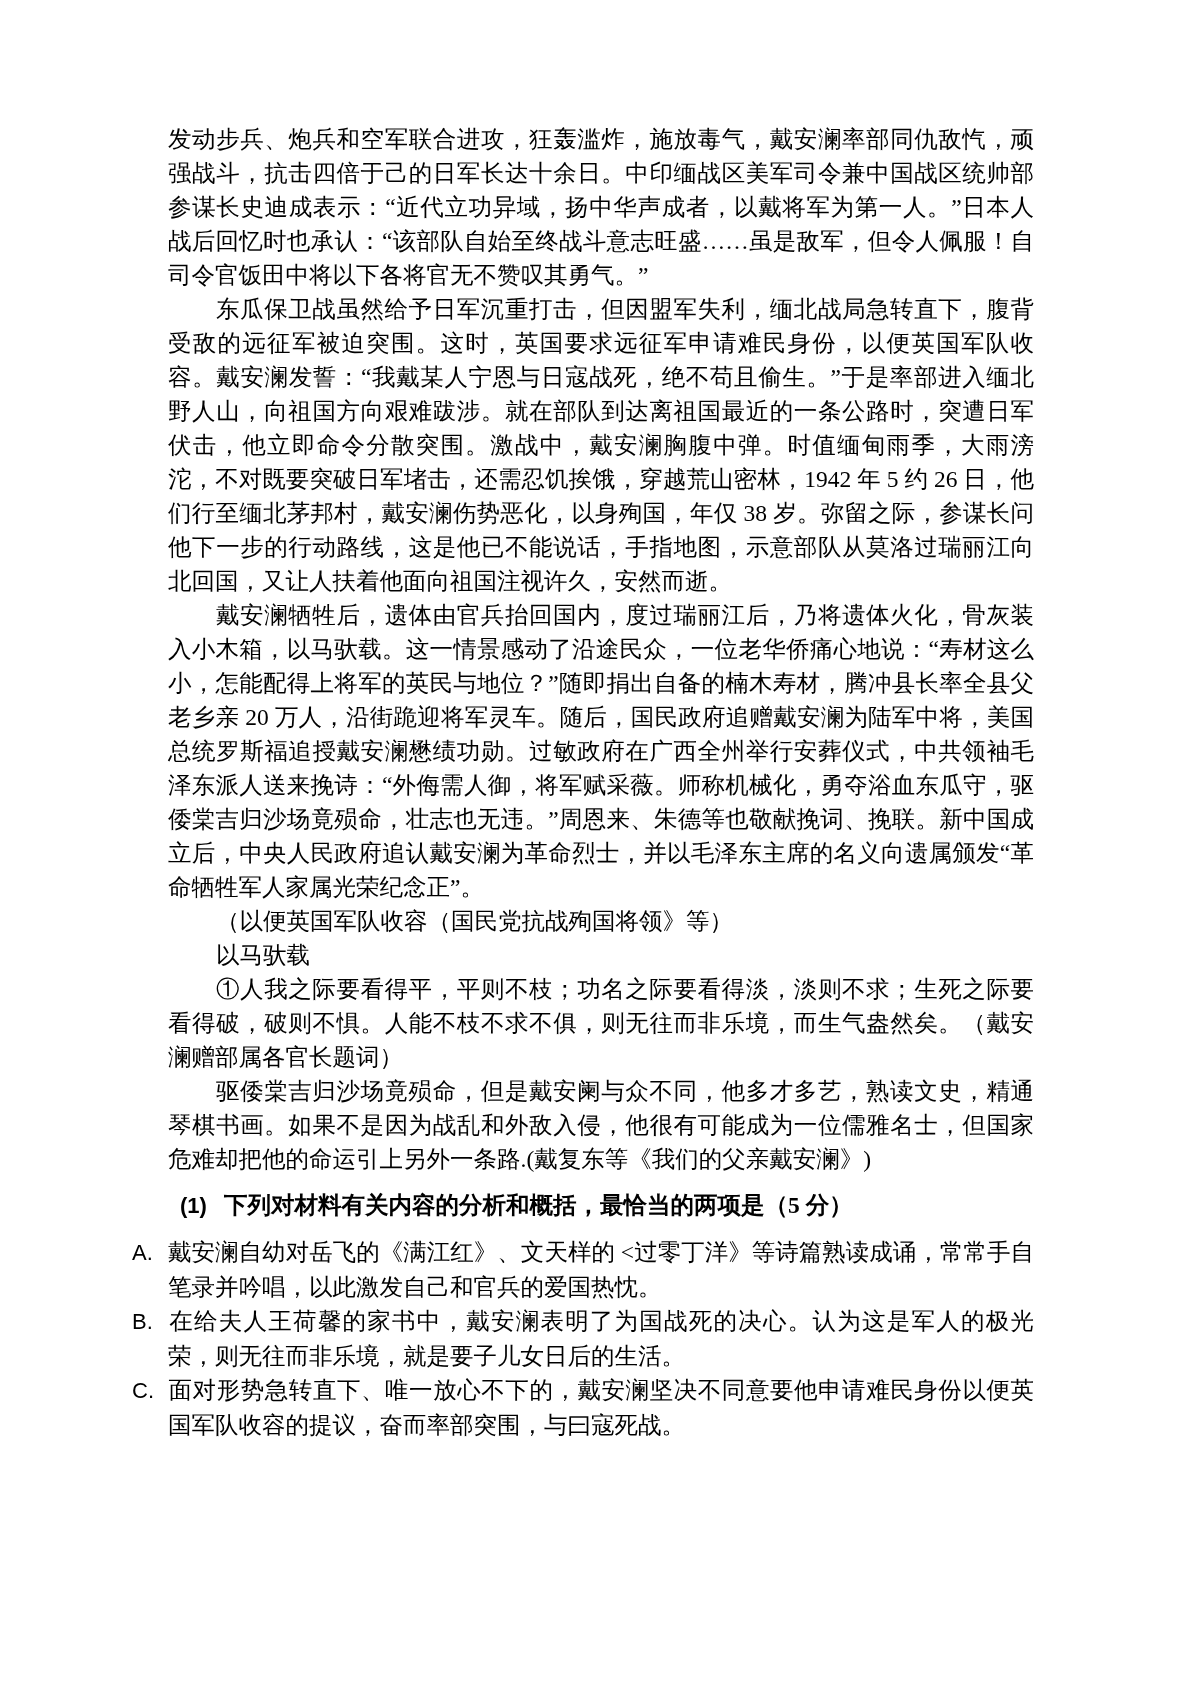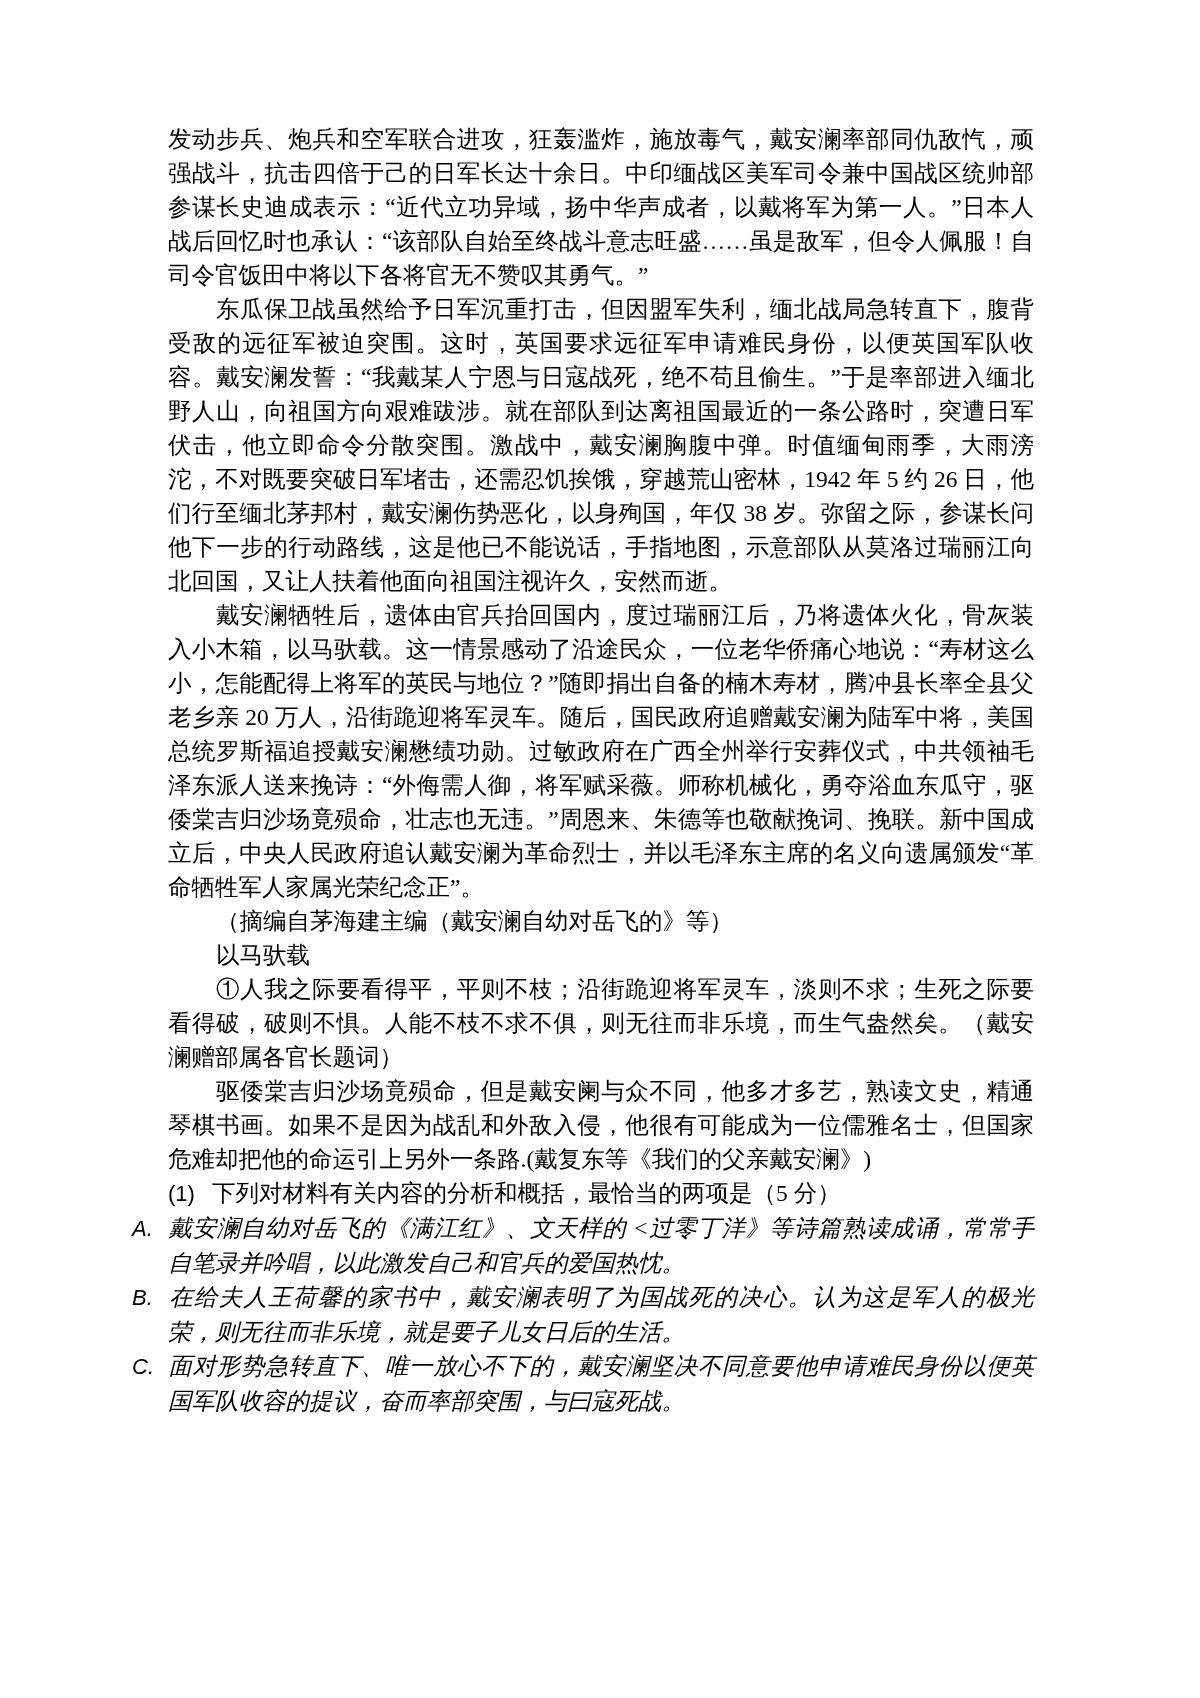--- a/index.html
+++ b/index.html
@@ -30,34 +30,34 @@
     margin: 0;
     padding: 0;
   }
   .para.first-indent {
     text-indent: 48px;
   }
   .para.no-indent {
     text-indent: 0;
   }
   .question {
-    margin: 0;
+    margin: 12px;
     text-indent: 0;
+    font-weight: bold;
   }
   .qnum {
     display: inline-block;
     min-width: 34px;
     margin-right: 10px;
     font-family: "Liberation Sans", "DejaVu Sans", sans-serif;
     font-size: 22px;
   }
   .option {
     margin: 0;
     text-indent: -36px; 
-    font-style: italic;
   }
   .option .letter {
     display: inline-block;
     width: 36px;
     text-indent: 0;
     font-family: "Liberation Sans", "DejaVu Sans", sans-serif;
     font-size: 22px;
   }
 </style>
 </head>
@@ -65,25 +65,25 @@
 
 <div class="page">
   <div class="textblock">
 
     <p class="para no-indent">发动步兵、炮兵和空军联合进攻，狂轰滥炸，施放毒气，戴安澜率部同仇敌忾，顽强战斗，抗击四倍于己的日军长达十余日。中印缅战区美军司令兼中国战区统帅部参谋长史迪成表示：“近代立功异域，扬中华声成者，以戴将军为第一人。”日本人战后回忆时也承认：“该部队自始至终战斗意志旺盛……虽是敌军，但令人佩服！自司令官饭田中将以下各将官无不赞叹其勇气。”</p>
 
     <p class="para first-indent">东瓜保卫战虽然给予日军沉重打击，但因盟军失利，缅北战局急转直下，腹背受敌的远征军被迫突围。这时，英国要求远征军申请难民身份，以便英国军队收容。戴安澜发誓：“我戴某人宁恩与日寇战死，绝不苟且偷生。”于是率部进入缅北野人山，向祖国方向艰难跋涉。就在部队到达离祖国最近的一条公路时，突遭日军伏击，他立即命令分散突围。激战中，戴安澜胸腹中弹。时值缅甸雨季，大雨滂沱，不对既要突破日军堵击，还需忍饥挨饿，穿越荒山密林，1942 年 5 约 26 日，他们行至缅北茅邦村，戴安澜伤势恶化，以身殉国，年仅 38 岁。弥留之际，参谋长问他下一步的行动路线，这是他已不能说话，手指地图，示意部队从莫洛过瑞丽江向北回国，又让人扶着他面向祖国注视许久，安然而逝。</p>
 
     <p class="para first-indent">戴安澜牺牲后，遗体由官兵抬回国内，度过瑞丽江后，乃将遗体火化，骨灰装入小木箱，以马驮载。这一情景感动了沿途民众，一位老华侨痛心地说：“寿材这么小，怎能配得上将军的英民与地位？”随即捐出自备的楠木寿材，腾冲县长率全县父老乡亲 20 万人，沿街跪迎将军灵车。随后，国民政府追赠戴安澜为陆军中将，美国总统罗斯福追授戴安澜懋绩功勋。过敏政府在广西全州举行安葬仪式，中共领袖毛泽东派人送来挽诗：“外侮需人御，将军赋采薇。师称机械化，勇夺浴血东瓜守，驱倭棠吉归沙场竟殒命，壮志也无违。”周恩来、朱德等也敬献挽词、挽联。新中国成立后，中央人民政府追认戴安澜为革命烈士，并以毛泽东主席的名义向遗属颁发“革命牺牲军人家属光荣纪念正”。</p>
 
-    <p class="para first-indent">（摘编自茅海建主编（戴安澜自幼对岳飞的》等）</p>
+    <p class="para first-indent">（以便英国军队收容（国民党抗战殉国将领》等）</p>
 
     <p class="para first-indent">以马驮载</p>
 
-    <p class="para first-indent">①人我之际要看得平，平则不枝；沿街跪迎将军灵车，淡则不求；生死之际要看得破，破则不惧。人能不枝不求不俱，则无往而非乐境，而生气盎然矣。（戴安澜赠部属各官长题词）</p>
+    <p class="para first-indent">①人我之际要看得平，平则不枝；功名之际要看得淡，淡则不求；生死之际要看得破，破则不惧。人能不枝不求不俱，则无往而非乐境，而生气盎然矣。（戴安澜赠部属各官长题词）</p>
 
     <p class="para first-indent">驱倭棠吉归沙场竟殒命，但是戴安阑与众不同，他多才多艺，熟读文史，精通琴棋书画。如果不是因为战乱和外敌入侵，他很有可能成为一位儒雅名士，但国家危难却把他的命运引上另外一条路.(戴复东等《我们的父亲戴安澜》)</p>
 
     <p class="para question">
       <span class="qnum">(1)</span><span>下列对材料有关内容的分析和概括，最恰当的两项是（5 分）</span>
     </p>
 
     <p class="para option">
       <span class="letter">A.</span><span>戴安澜自幼对岳飞的《满江红》、文天样的 &lt;过零丁洋》等诗篇熟读成诵，常常手自笔录并吟唱，以此激发自己和官兵的爱国热忱。</span>
     </p>

